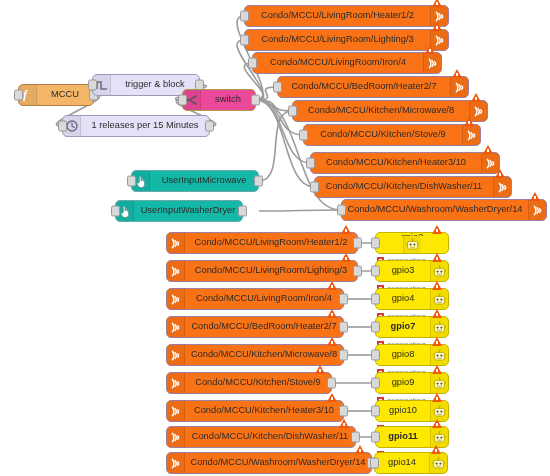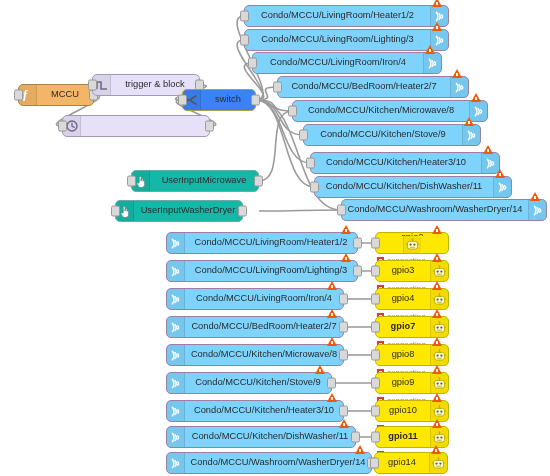--- a/index.html
+++ b/index.html
@@ -12,23 +12,23 @@
   .node .lbl{font-size:9.3px;color:#2b2b2b;line-height:1;white-space:nowrap;
              flex:1;text-align:center;padding:0 3px;overflow:hidden;}
   .icon-box{width:17px;height:100%;display:flex;align-items:center;justify-content:center;
             background:rgba(0,0,0,0.055);flex:0 0 17px;}
   .icon-box.r{border-left:1px solid rgba(0,0,0,0.10);border-radius:0 4px 4px 0;}
   .icon-box.l{border-right:1px solid rgba(0,0,0,0.10);border-radius:4px 0 0 4px;}
   
   .n-func{background:#f3b567;border-color:#b08045;}
   .n-trigger{background:#e6e0f8;border-color:#9f98b8;}
   .n-delay{background:#e6e0f8;border-color:#9f98b8;}
-  .n-switch{background:#3b82f6;border-color:#a79f46;}
+  .n-switch{background:#ec4899;border-color:#a79f46;}
   .n-inject{background:#14b8a6;border-color:#6aa9a8;}
-  .n-mqtt{background:#7dd3fc;border-color:#9c80a0;}
+  .n-mqtt{background:#f97316;border-color:#9c80a0;}
   .n-gpio{background:#ffe800;border-color:#c4b300;}
   
   .port{position:absolute;width:7px;height:9px;background:#d9d9d9;border:1px solid #999;
         border-radius:2px;top:50%;transform:translateY(-50%);}
   .port.in{left:-5px;}
   .port.out{right:-5px;}
   
   .badge-warn{position:absolute;width:0;height:0;top:-8px;
       border-left:5px solid transparent;border-right:5px solid transparent;
       border-bottom:9px solid #f3580a;}
@@ -89,20 +89,21 @@
         <div class="port in"></div>
         <div class="port out"></div>
       </div>
       <div class="node n-delay" style="left: 62px; top: 115px; width: 148px;">
         <div class="icon-box l">
           <svg class="gi" width="12" height="12" viewBox="0 0 12 12">
             <circle cx="6" cy="6" r="5" fill="none" stroke="#6d6a85" stroke-width="1.4"></circle>
             <path d="M6 3.2 L6 6.2 L8.2 7.4" fill="none" stroke="#6d6a85" stroke-width="1.3" stroke-linecap="round"></path>
           </svg>
         </div>
+        <div class="lbl">1 releases per 15 Minutes</div>
         <div class="port in"></div>
         <div class="port out"></div>
       </div>
       <div class="node n-switch" style="left: 182px; top: 89px; width: 74px;">
         <div class="icon-box l">
           <svg class="gi" width="12" height="12" viewBox="0 0 12 12">
             <path d="M10 2 L5 5 M10 10 L5 7 M5 5 L5 7 M5 6 L1.5 6" fill="none" stroke="#555" stroke-width="1.5" stroke-linecap="round"></path>
             <circle cx="1.5" cy="6" r="1.3" fill="#555"></circle>
           </svg>
         </div>

